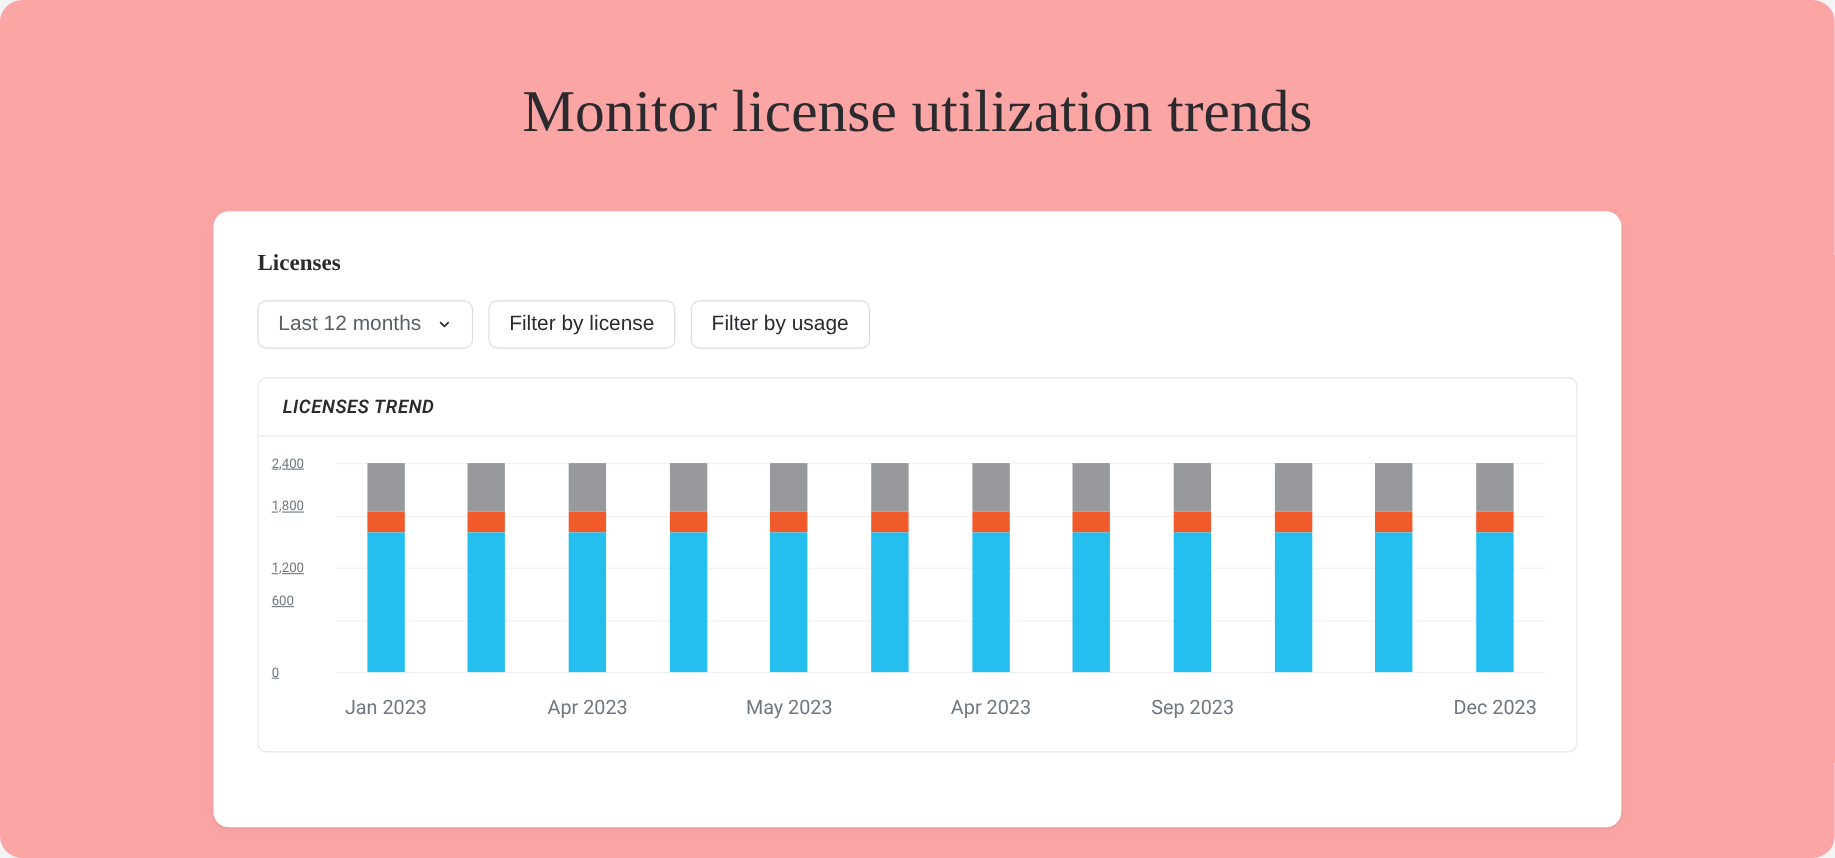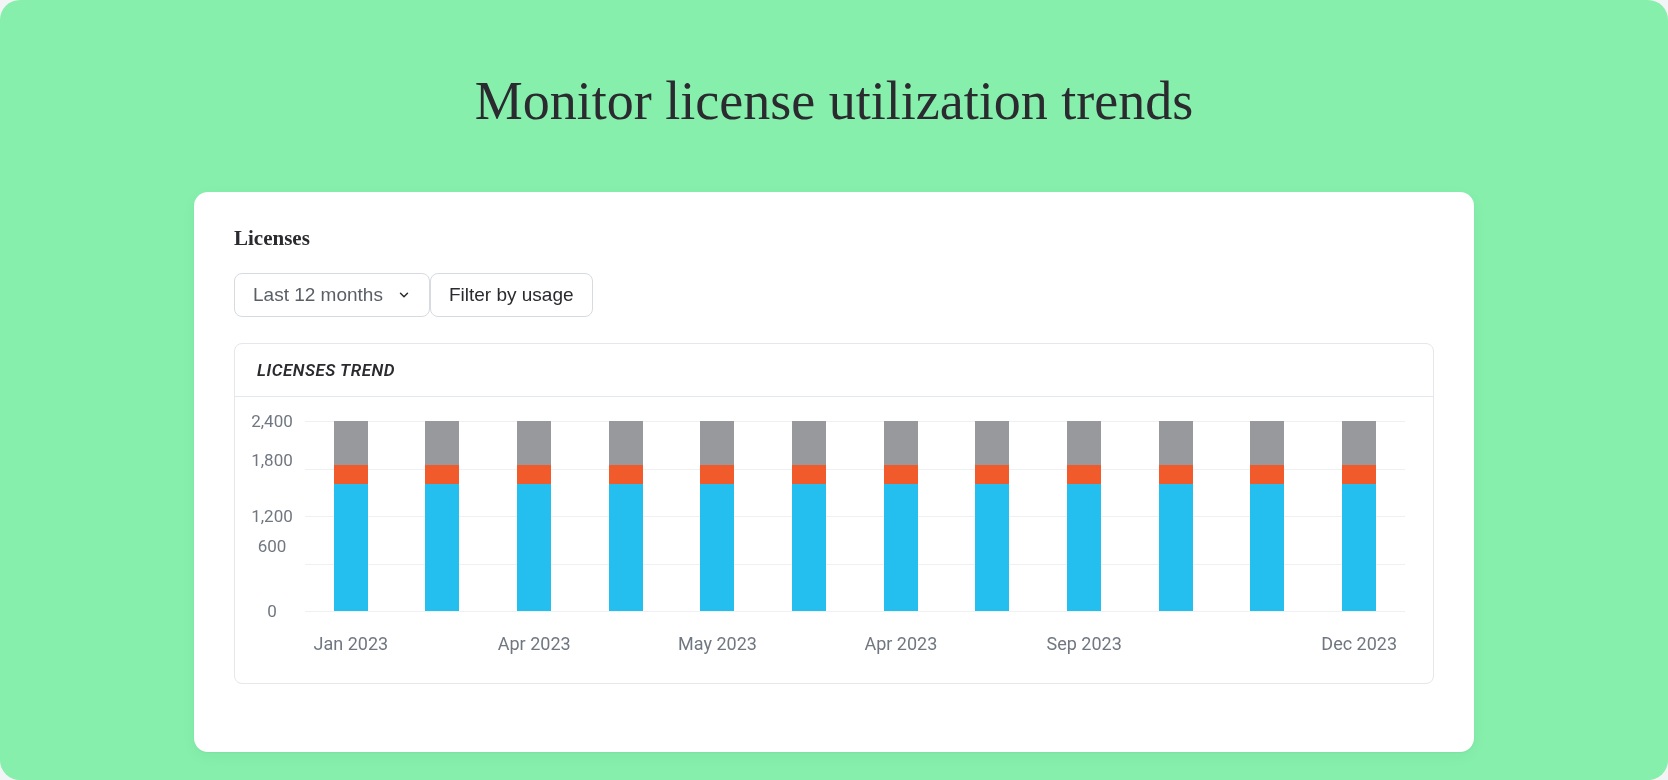--- a/index.html
+++ b/index.html
@@ -4,21 +4,21 @@
 <style>
   * { box-sizing: border-box; margin: 0; padding: 0; }
   body {
     font-family: -apple-system, BlinkMacSystemFont, "Segoe UI", Roboto, sans-serif;
     background: #f3f4f6;
     width: 1668px;
     height: 780px;
     overflow: hidden;
   }
   .outer {
-    background: #86efac;
+    background: #fca5a5;
     border-radius: 20px;
     padding: 70px 0 0 0;
     width: 100%;
     height: 100%;
   }
   .page-title {
     font-family: Georgia, "Times New Roman", serif;
     font-size: 54px;
     font-weight: 500;
     color: #2a2a2f;
@@ -35,20 +35,21 @@
     height: 560px;
   }
   .card-title {
     font-family: Georgia, "Times New Roman", serif;
     font-size: 21px;
     color: #2a2a2f;
     margin-bottom: 22px;
   }
   .filters {
     display: flex;
+    gap: 14px;
     margin-bottom: 26px;
   }
   .filter-btn {
     border: 1px solid #d7dbe0;
     background: #fff;
     border-radius: 8px;
     padding: 10px 18px;
     font-size: 19px;
     color: #2a2a2f;
     display: flex;
@@ -84,24 +85,25 @@
   }
   .gridline {
     position: absolute;
     left: 0; right: 0;
     border-top: 1px solid #eef0f2;
   }
   .ylab {
     position: absolute;
     left: -58px;
     width: 50px;
-    text-align: center;
-    font-size: 17px;
+    text-align: left;
+    font-size: 12px;
     color: #707781;
     transform: translateY(-50%);
+    text-decoration: underline;
   }
   .bars {
     position: absolute;
     left: 0; right: 0; bottom: 0; top: 0;
     display: flex;
     justify-content: space-around;
     align-items: flex-end;
   }
   .bar {
     width: 34px;
@@ -133,20 +135,23 @@
 
   <div class="card">
     <h2 class="card-title">Licenses</h2>
 
     <div class="filters">
       <button class="filter-btn range">
         <span>Last 12 months</span>
         <svg class="chev" viewBox="0 0 24 24" fill="none" stroke="#2a2a2f" stroke-width="2.5" stroke-linecap="round" stroke-linejoin="round">
             <polyline points="6 9 12 15 18 9"></polyline>
           </svg>
+      </button>
+      <button class="filter-btn">
+        <span>Filter by license</span>
       </button>
       <button class="filter-btn">
         <span>Filter by usage</span>
       </button>
     </div>
 
     <div class="chart-panel">
       <div class="chart-header">LICENSES TREND</div>
       <div class="chart-body">
         <div class="plot" id="plot">

